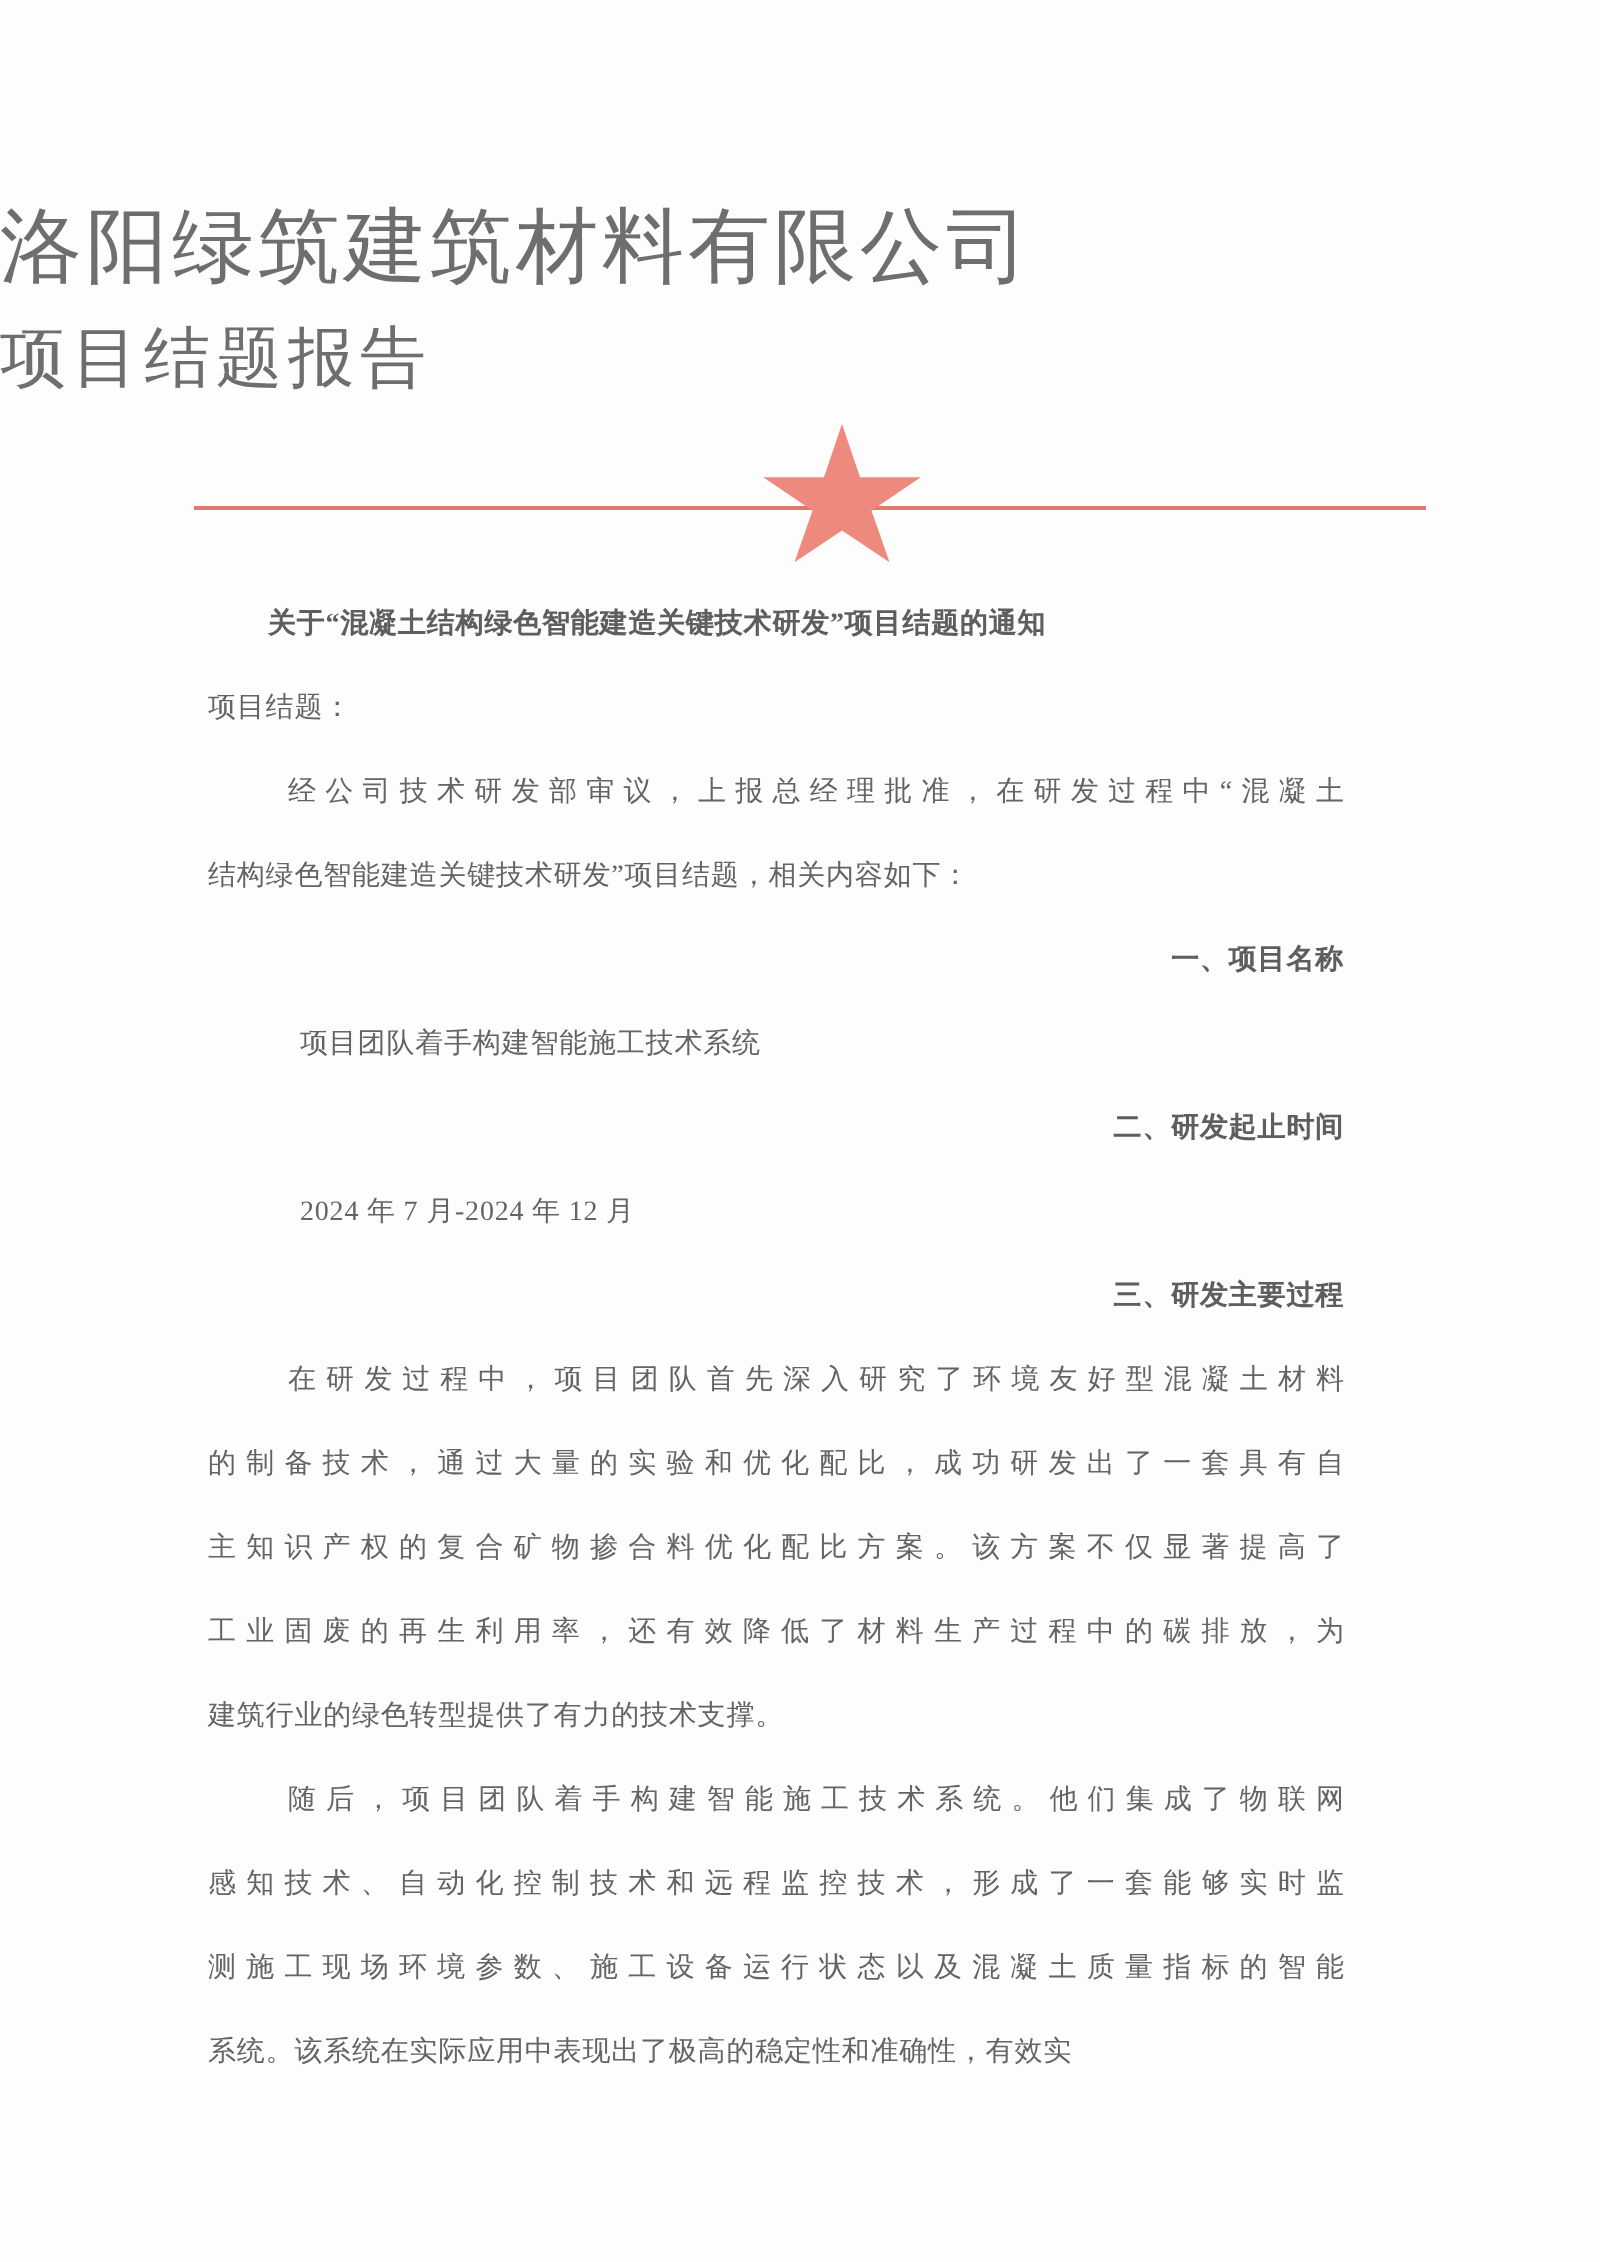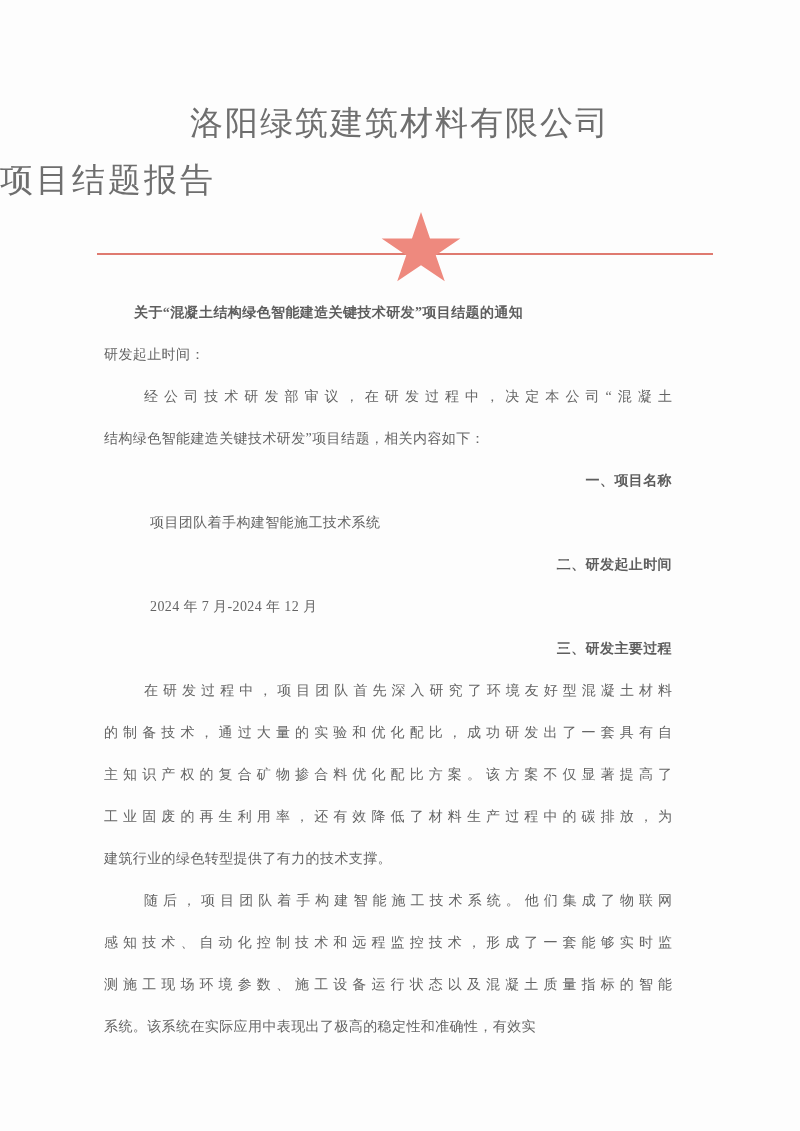--- a/index.html
+++ b/index.html
@@ -13,22 +13,22 @@
     background: var(--background, #fdfdfd);
     font-family: "Liberation Serif", "DejaVu Serif", serif;
     overflow: hidden;
   }
   
   .company-name {
     position: absolute;
     top: 101px;
     left: 0;
     width: 800px;
-    text-align: center;
-    font-size: 33px;
+    text-align: left;
+    font-size: 41px;
     line-height: 44px;
     letter-spacing: 2px;
     font-weight: 500;
     color: var(--title, #6e6e6e);
     white-space: nowrap;
   }
   .report-title {
     position: absolute;
     top: 158px;
     left: 0;
@@ -105,22 +105,22 @@
 
   <div class="company-name">洛阳绿筑建筑材料有限公司</div>
 
   <div class="report-title">项目结题报告</div>
 
   <div class="divider"></div>
   <div class="star"></div>
 
   <div class="body-lines">
       <div class="line subject">关于“混凝土结构绿色智能建造关键技术研发”项目结题的通知</div>
-      <div class="line salutation">研发起止时间：</div>
-      <div class="line para-start fill">经公司技术研发部审议，在研发过程中，决定本公司“混凝土</div>
+      <div class="line salutation">项目结题：</div>
+      <div class="line para-start fill">经公司技术研发部审议，上报总经理批准，在研发过程中“混凝土</div>
       <div class="line para-cont">结构绿色智能建造关键技术研发”项目结题，相关内容如下：</div>
       <div class="line heading">一、项目名称</div>
       <div class="line item">项目团队着手构建智能施工技术系统</div>
       <div class="line heading">二、研发起止时间</div>
       <div class="line item">2024 年 7 月-2024 年 12 月</div>
       <div class="line heading">三、研发主要过程</div>
       <div class="line para-start fill">在研发过程中，项目团队首先深入研究了环境友好型混凝土材料</div>
       <div class="line para-cont fill">的制备技术，通过大量的实验和优化配比，成功研发出了一套具有自</div>
       <div class="line para-cont fill">主知识产权的复合矿物掺合料优化配比方案。该方案不仅显著提高了</div>
       <div class="line para-cont fill">工业固废的再生利用率，还有效降低了材料生产过程中的碳排放，为</div>

